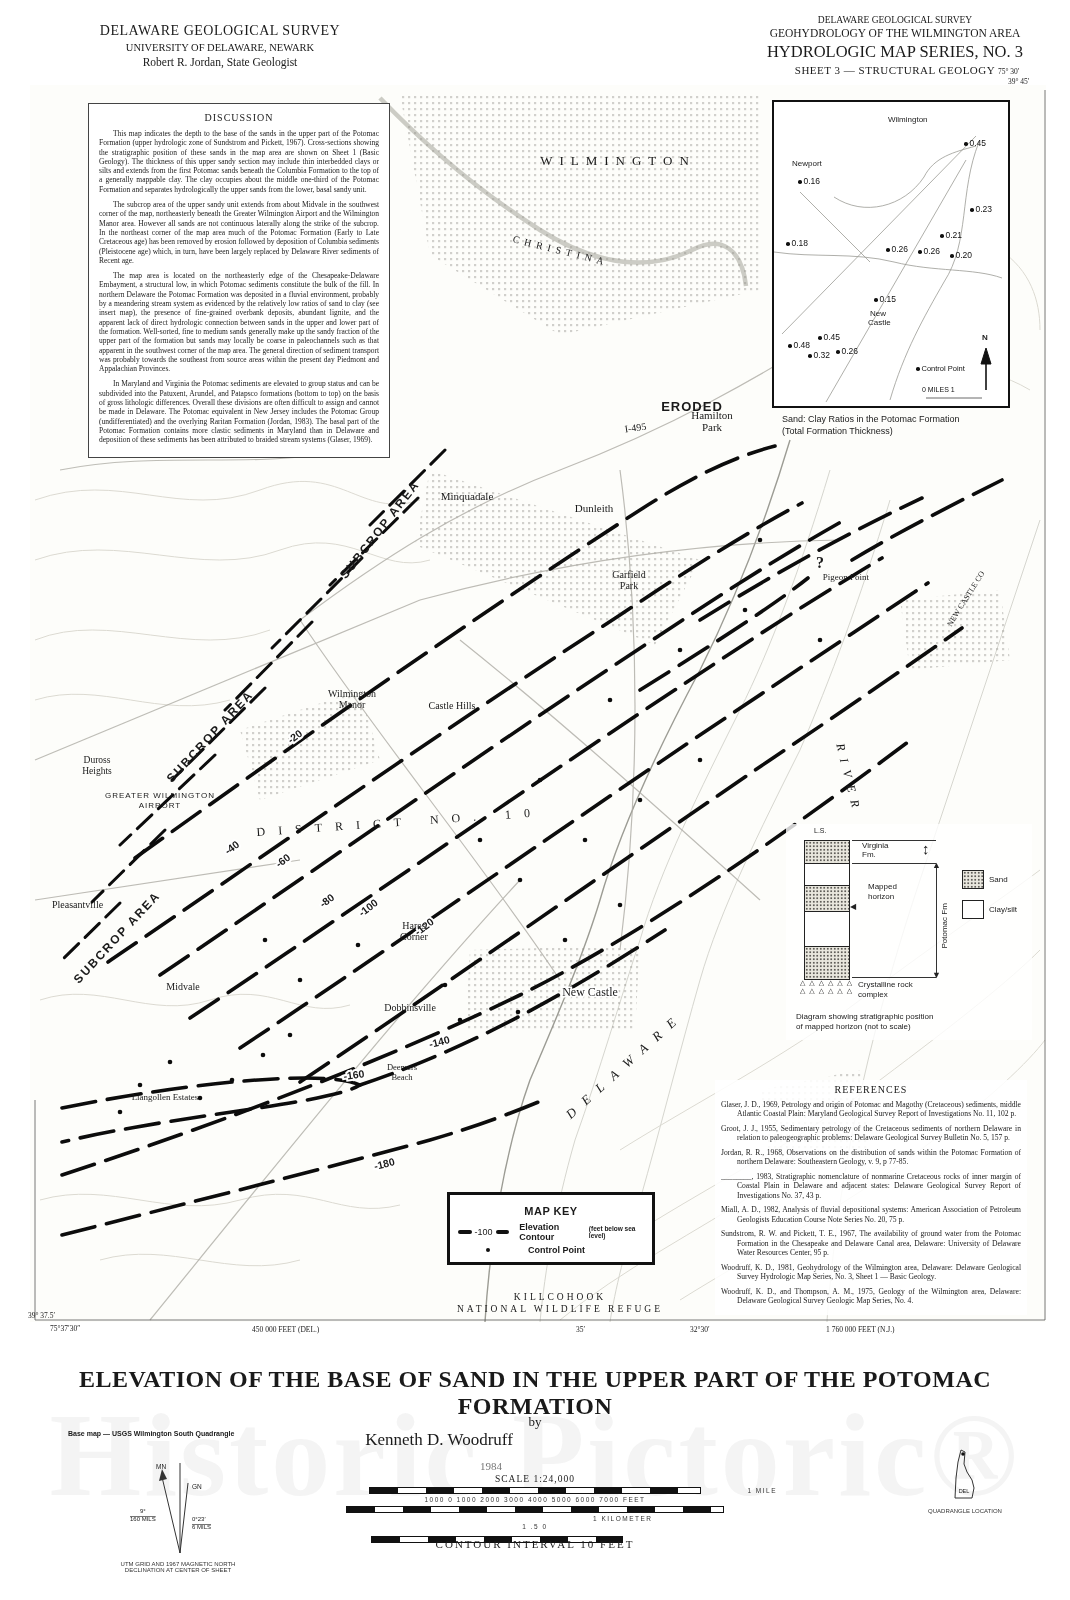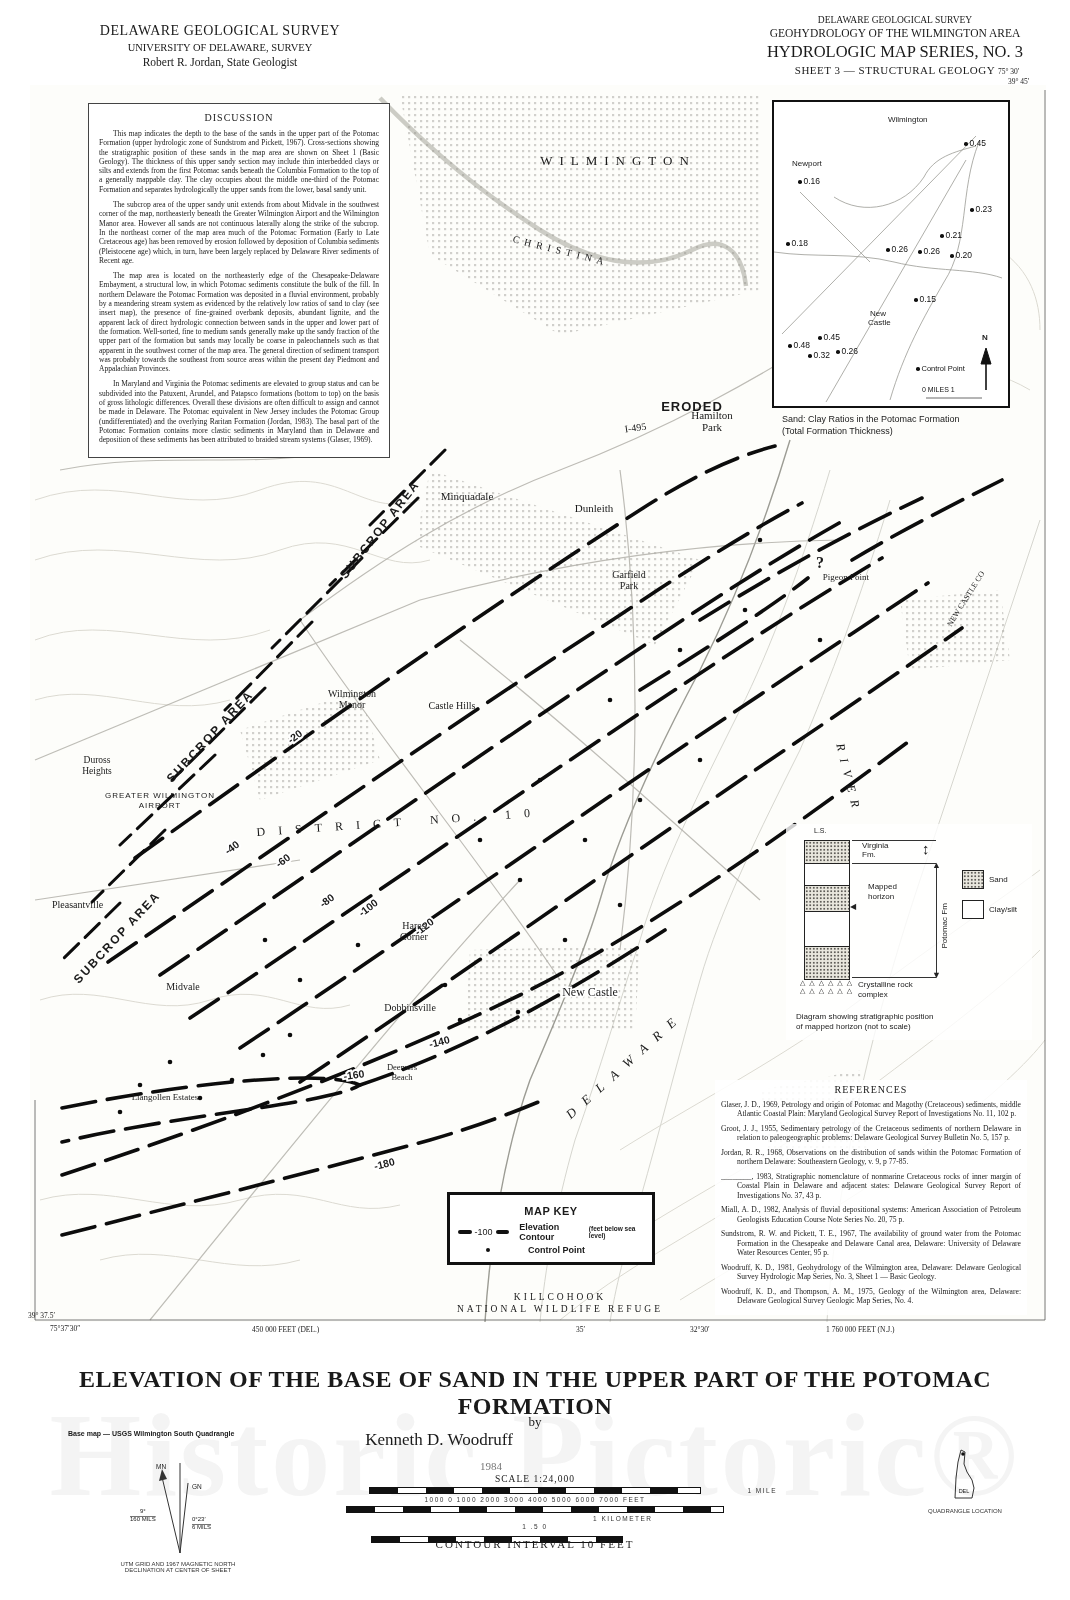--- a/index.html
+++ b/index.html
@@ -253,21 +253,21 @@
       <text x="50" y="1331">75°37′30″</text>
       <text x="252" y="1332">450 000 FEET (DEL.)</text>
       <text x="576" y="1332">35′</text>
       <text x="690" y="1332">32°30′</text>
       <text x="826" y="1332">1 760 000 FEET (N.J.)</text>
     </g>
   </svg>
 
   <div class="abs hdrL ser" style="z-index:4">
     <div class="l1">DELAWARE GEOLOGICAL SURVEY</div>
-    <div class="l2">UNIVERSITY OF DELAWARE, SURVEY</div>
+    <div class="l2">UNIVERSITY OF DELAWARE, NEWARK</div>
     <div class="l3">Robert R. Jordan, State Geologist</div>
   </div>
   <div class="abs hdrR ser" style="z-index:4">
     <div class="l1">DELAWARE GEOLOGICAL SURVEY</div>
     <div class="l2">GEOHYDROLOGY OF THE WILMINGTON AREA</div>
     <div class="l3">HYDROLOGIC MAP SERIES, NO. 3</div>
     <div class="l4">SHEET 3 — STRUCTURAL GEOLOGY</div>
   </div>
 
   <div class="abs disc ser">
@@ -300,21 +300,21 @@
     <span class="plc" style="left:94px;top:217px;">Castle</span>
 
     <span class="ipt" style="left:190px;top:36px;"><i class="d"></i><span>0.45</span></span>
     <span class="ipt" style="left:24px;top:74px;"><i class="d"></i><span>0.16</span></span>
     <span class="ipt" style="left:168px;top:102px;margin-left:28px;"><i class="d"></i><span>0.23</span></span>
     <span class="ipt" style="left:12px;top:136px;"><i class="d"></i><span>0.18</span></span>
     <span class="ipt" style="left:112px;top:142px;"><i class="d"></i><span>0.26</span></span>
     <span class="ipt" style="left:166px;top:128px;"><i class="d"></i><span>0.21</span></span>
     <span class="ipt" style="left:144px;top:144px;"><i class="d"></i><span>0.26</span></span>
     <span class="ipt" style="left:176px;top:148px;"><i class="d"></i><span>0.20</span></span>
-    <span class="ipt" style="left:100px;top:192px;margin-left:40px;"><i class="d"></i><span>0.15</span></span>
+    <span class="ipt" style="left:100px;top:192px;"><i class="d"></i><span>0.15</span></span>
     <span class="ipt" style="left:14px;top:238px;"><i class="d"></i><span>0.48</span></span>
     <span class="ipt" style="left:44px;top:230px;"><i class="d"></i><span>0.45</span></span>
     <span class="ipt" style="left:34px;top:248px;"><i class="d"></i><span>0.32</span></span>
     <span class="ipt" style="left:62px;top:244px;"><i class="d"></i><span>0.26</span></span>
 
     <span class="ipt" style="left:142px;top:262px;font-size:7.5px;"><i class="d"></i><span>Control Point</span></span>
     <span class="ipt" style="left:148px;top:284px;font-size:7px;"><span>0   MILES   1</span></span>
     <span class="plc" style="left:208px;top:232px;font-weight:bold;">N</span>
   </div>
   <div class="abs inset-cap san">

